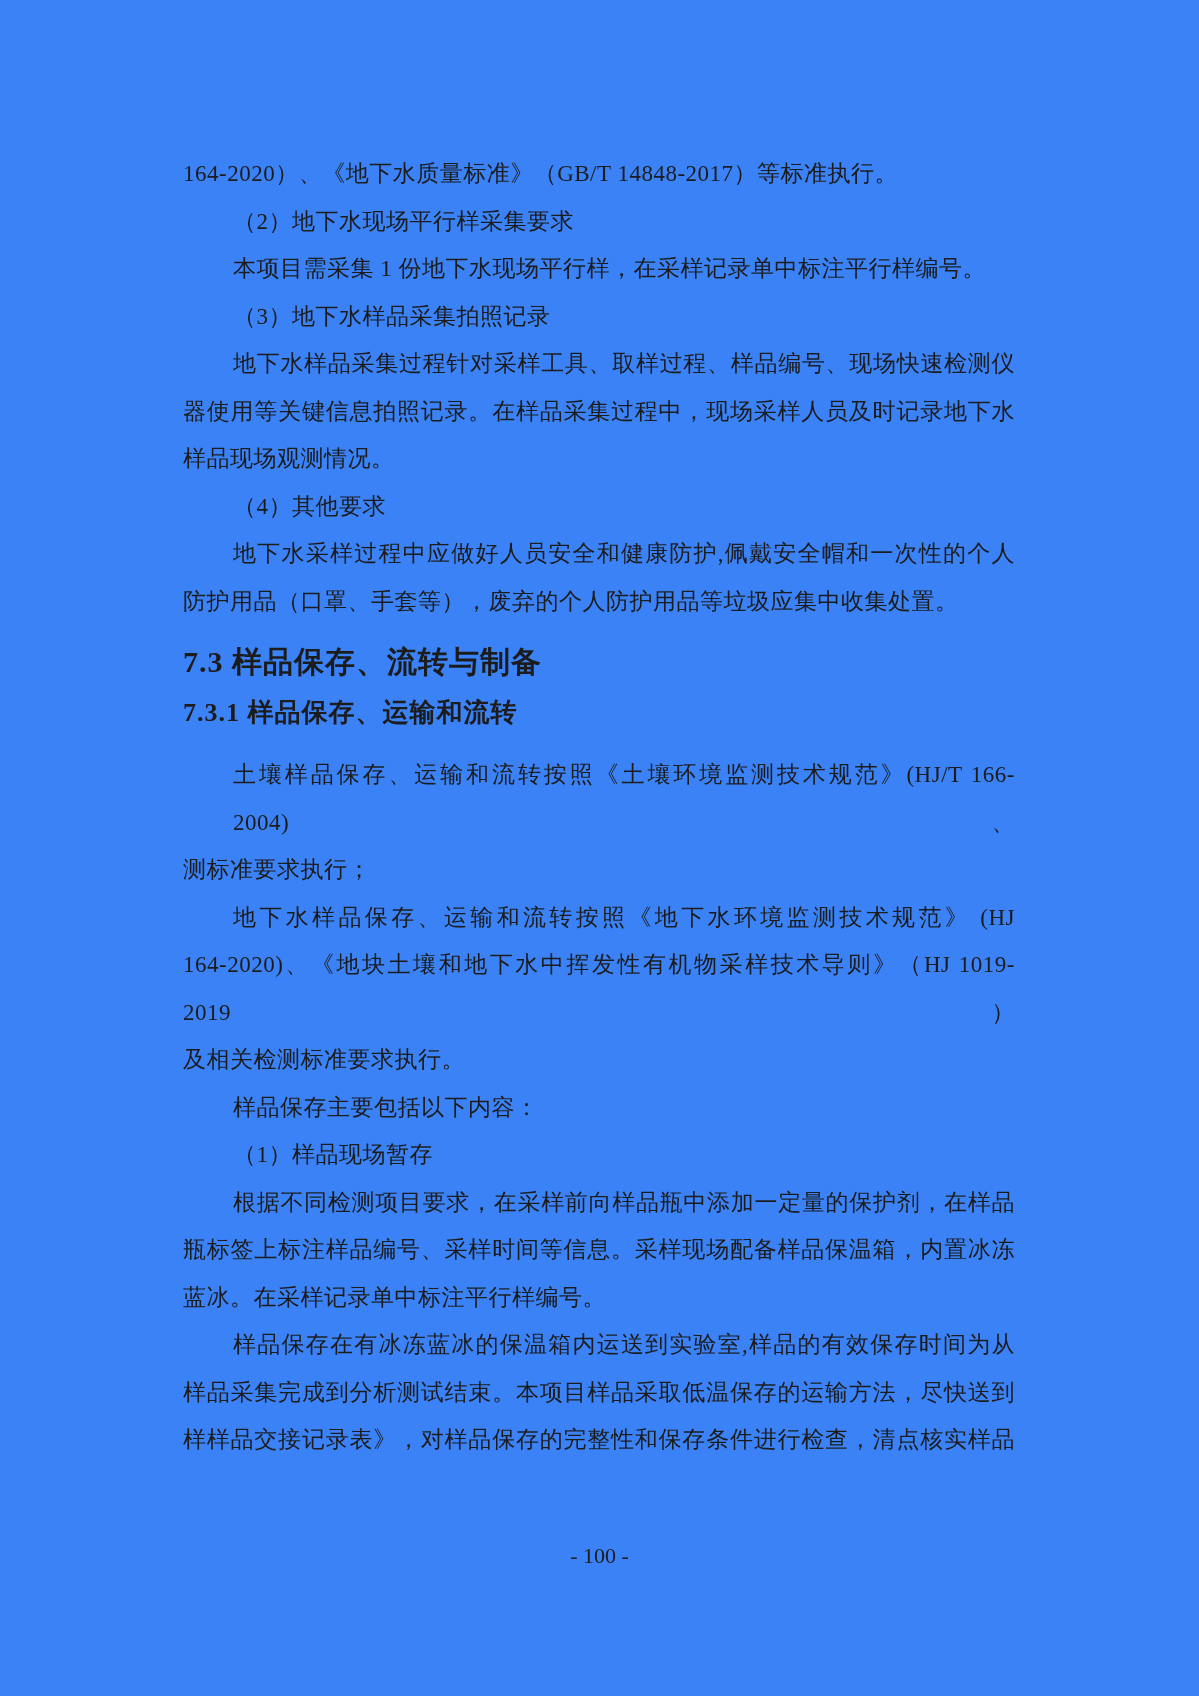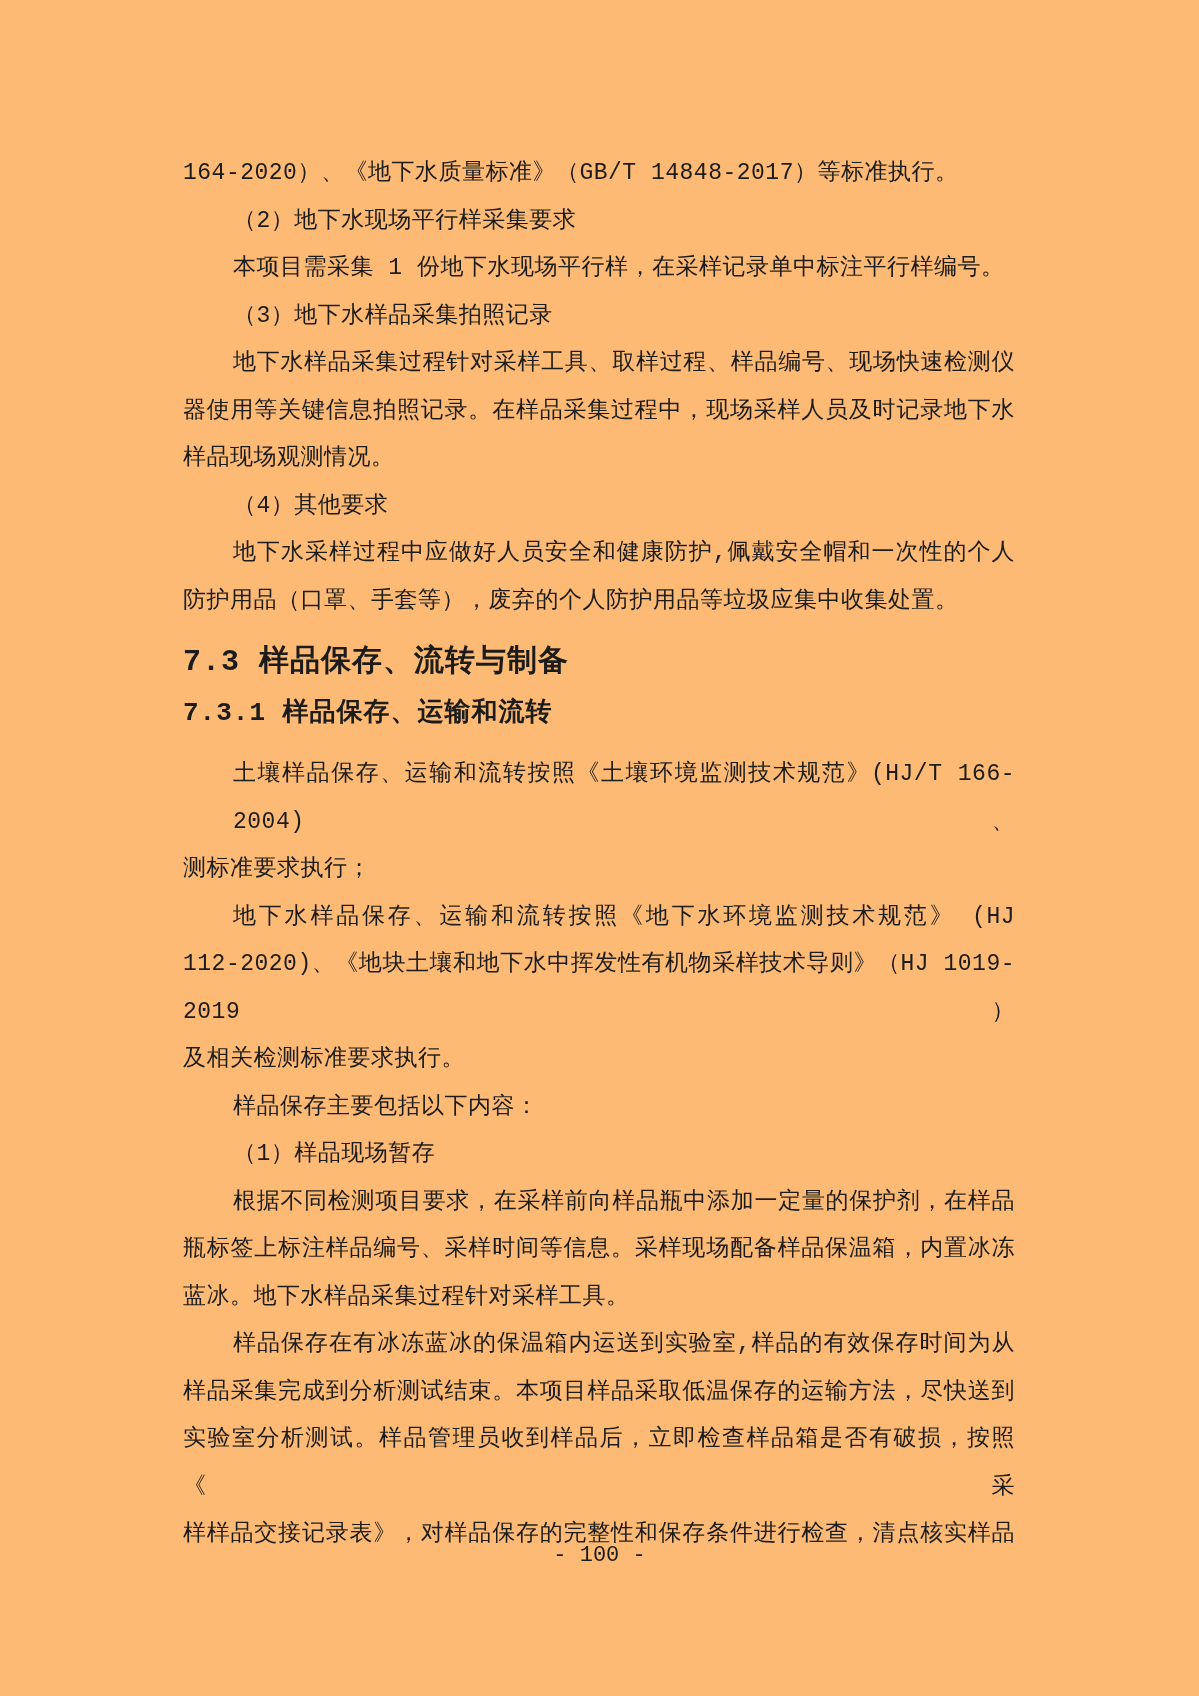--- a/index.html
+++ b/index.html
@@ -4,23 +4,23 @@
 <style>
   html, body {
     margin: 0;
     padding: 0;
     background: #ffffff;
   }
   .page {
     position: relative;
     width: 1199px;
     height: 1696px;
-    background: #fdba74;
+    background: #3b82f6;
     overflow: hidden;
-    font-family: Liberation Mono, monospace;
+    font-family: Liberation Serif, serif;
     color: #1c1c1c;
   }
   .content {
     position: absolute;
     left: 183px;
     top: 150px;
     width: 832px;
   }
   .ln {
     font-size: 23px;
@@ -83,28 +83,27 @@
     <div class="ln ind">（4）其他要求</div>
     <div class="ln ind jf">地下水采样过程中应做好人员安全和健康防护,佩戴安全帽和一次性的个人</div>
     <div class="ln">防护用品（口罩、手套等），废弃的个人防护用品等垃圾应集中收集处置。</div>
 
     <div class="h1">7.3 样品保存、流转与制备</div>
     <div class="h2">7.3.1 样品保存、运输和流转</div>
 
     <div class="ln ind jf para-gap">土壤样品保存、运输和流转按照《土壤环境监测技术规范》(HJ/T 166-2004)、</div>
     <div class="ln">测标准要求执行；</div>
     <div class="ln ind jf">地下水样品保存、运输和流转按照《地下水环境监测技术规范》 (HJ</div>
-    <div class="ln jf">112-2020)、《地块土壤和地下水中挥发性有机物采样技术导则》（HJ 1019-2019）</div>
+    <div class="ln jf">164-2020)、《地块土壤和地下水中挥发性有机物采样技术导则》（HJ 1019-2019）</div>
     <div class="ln">及相关检测标准要求执行。</div>
     <div class="ln ind">样品保存主要包括以下内容：</div>
     <div class="ln ind">（1）样品现场暂存</div>
     <div class="ln ind jf">根据不同检测项目要求，在采样前向样品瓶中添加一定量的保护剂，在样品</div>
     <div class="ln jf">瓶标签上标注样品编号、采样时间等信息。采样现场配备样品保温箱，内置冰冻</div>
-    <div class="ln">蓝冰。地下水样品采集过程针对采样工具。</div>
+    <div class="ln">蓝冰。在采样记录单中标注平行样编号。</div>
     <div class="ln ind jf">样品保存在有冰冻蓝冰的保温箱内运送到实验室,样品的有效保存时间为从</div>
     <div class="ln jf">样品采集完成到分析测试结束。本项目样品采取低温保存的运输方法，尽快送到</div>
-    <div class="ln jf">实验室分析测试。样品管理员收到样品后，立即检查样品箱是否有破损，按照《采</div>
     <div class="ln jf">样样品交接记录表》，对样品保存的完整性和保存条件进行检查，清点核实样品</div>
 
   </div>
 
   <div class="footer">- 100 -</div>
 </div>
 
 </body></html>

